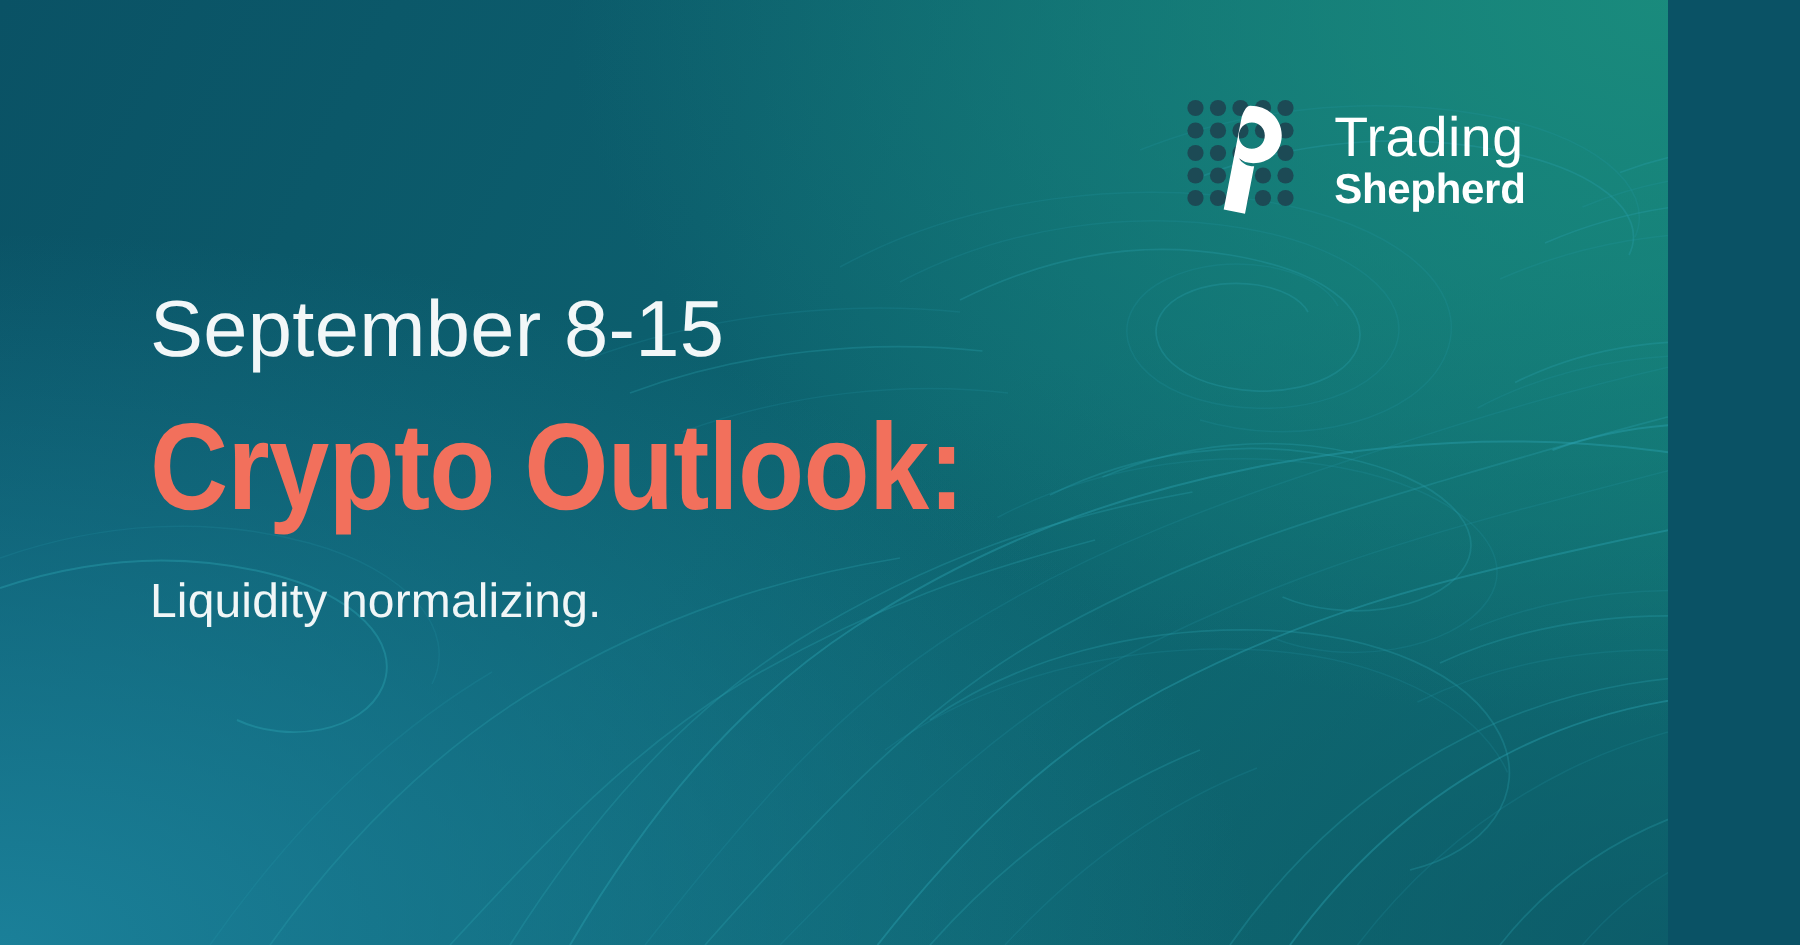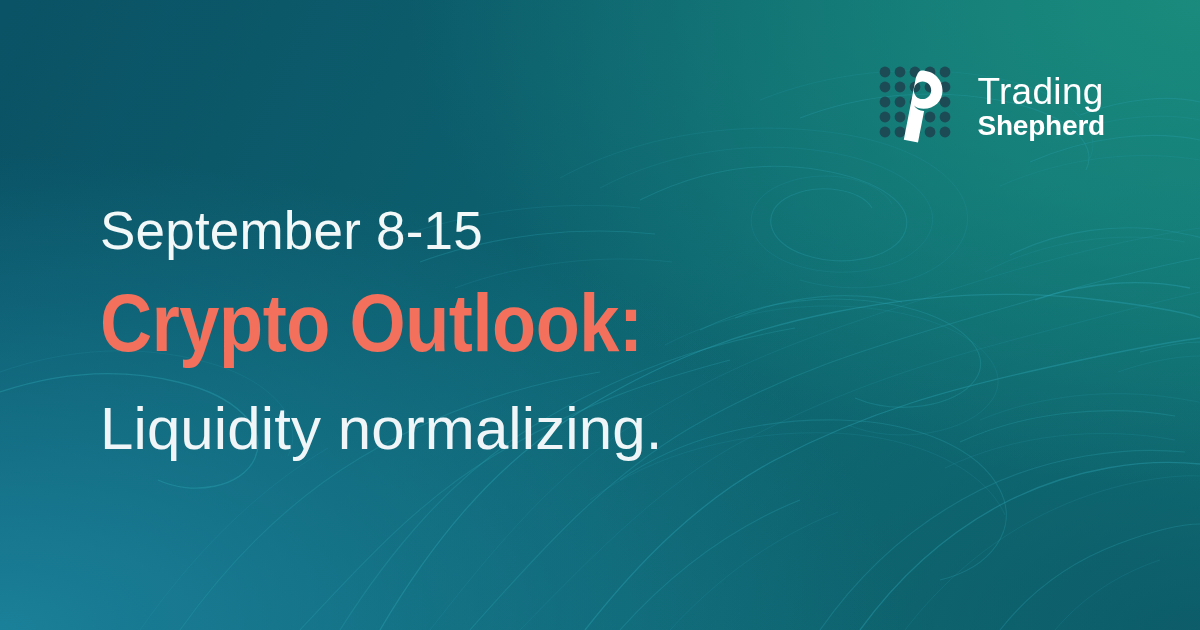--- a/index.html
+++ b/index.html
@@ -7,21 +7,21 @@
 
   html, body {
     width:1200px; height:630px;
     overflow:hidden;
     background:#0a5265;
     font-family:"Liberation Sans", sans-serif;
   }
 
   #card {
     position:relative;
-    width:1200px; height:630px;
+    width:1112px; height:630px;
     overflow:hidden;
     background:
       radial-gradient(120% 140% at 100% 0%,   rgba(26,140,125,0.95) 0%, rgba(26,140,125,0.0) 55%),
       radial-gradient(130% 130% at 0% 100%,   rgba(28,132,158,0.90) 0%, rgba(28,132,158,0.0) 58%),
       radial-gradient(120% 120% at 100% 100%, rgba(10,80,99,0.70) 0%,  rgba(10,80,99,0.0) 60%),
       linear-gradient(115deg, #0a5265 0%, #0c5e6d 38%, #0f6d74 68%, #127a79 100%);
   }
 
   
   #topo {
@@ -70,21 +70,21 @@
     font-size:28px;
     font-weight:bold;
     color:#ffffff;
     letter-spacing:-0.2px;
   }
 
   
   #content {
     position:absolute;
     left:100px;
-    top:204px;
+    top:193px;
     width:760px;
   }
   #eyebrow-date {
     font-size:53px;
     font-weight:300;
     color:#f2f7f8;
     letter-spacing:0.2px;
     line-height:1.0;
     white-space:nowrap;
   }
@@ -94,21 +94,21 @@
     font-weight:bold;
     color:#f2705c;
     line-height:1.02;
     letter-spacing:-0.5px;
     transform:scaleX(0.88);
     transform-origin:left center;
     white-space:nowrap;
   }
   #subhead {
     margin-top:26px;
-    font-size:60px;
+    font-size:32px;
     font-weight:300;
     color:#f0f6f7;
     line-height:1.26;
     letter-spacing:0.1px;
   }
   #subhead div { white-space:nowrap; }
 </style>
 </head>
 <body>
 

